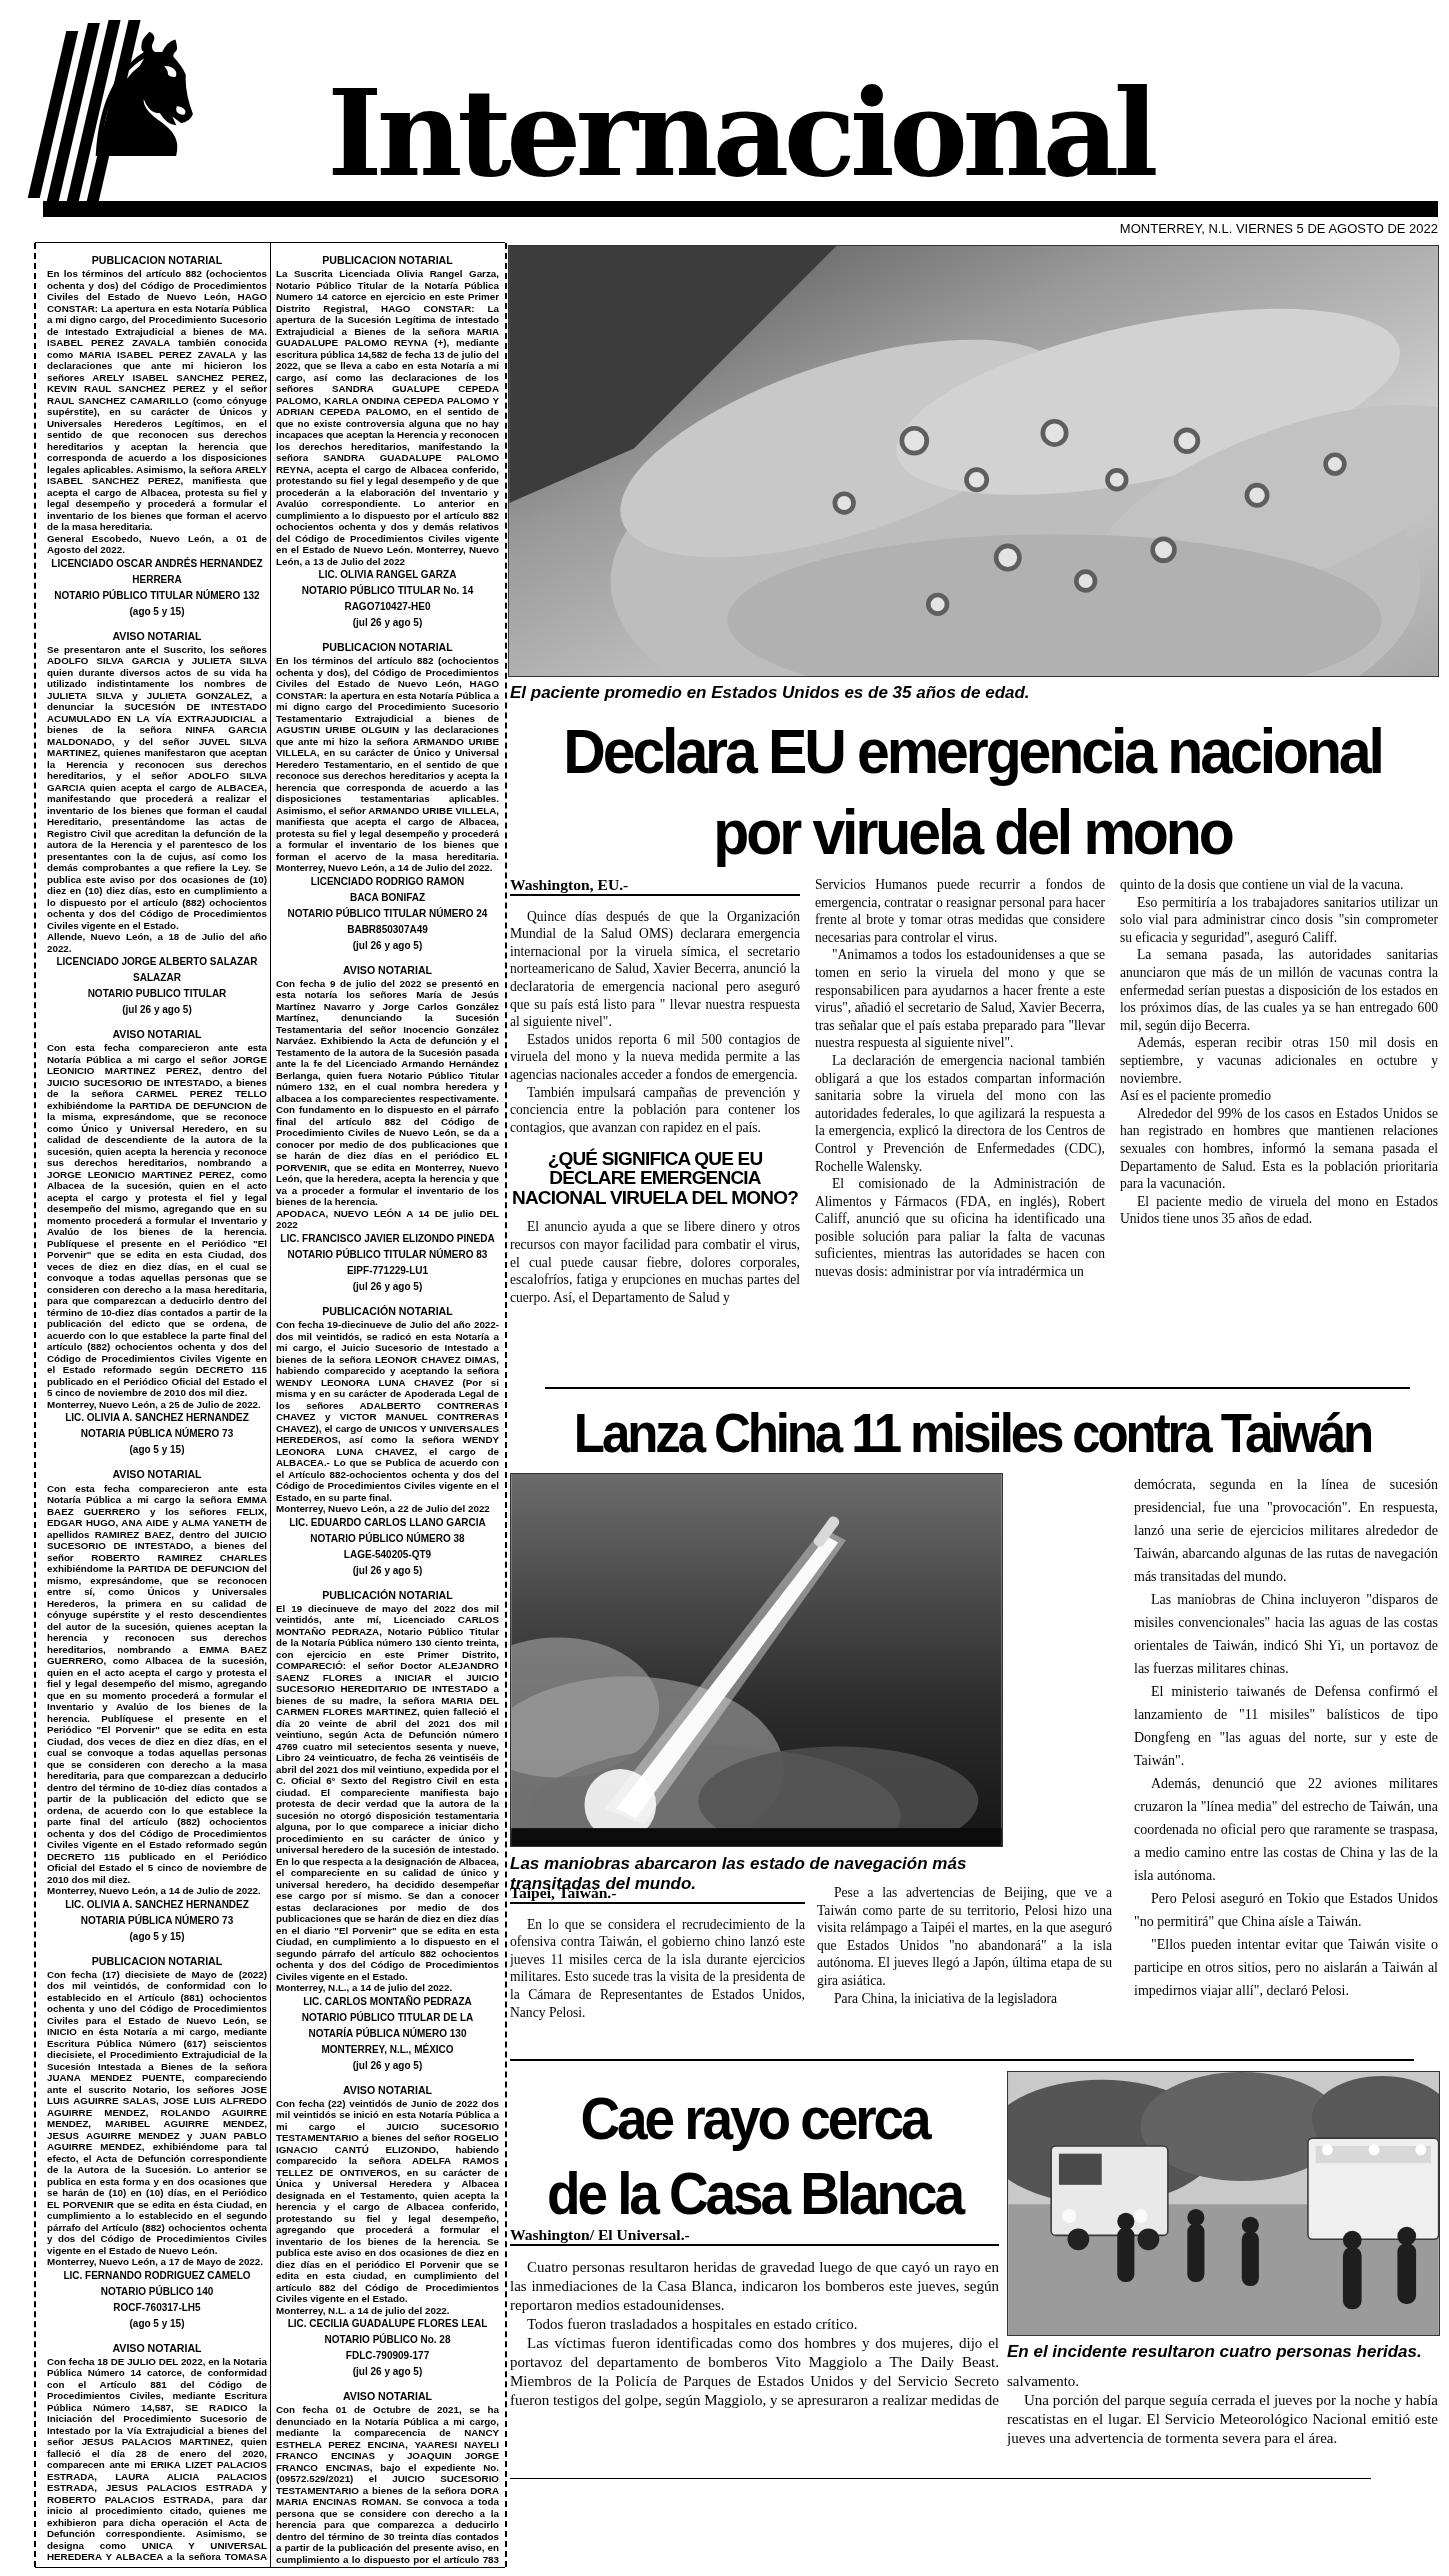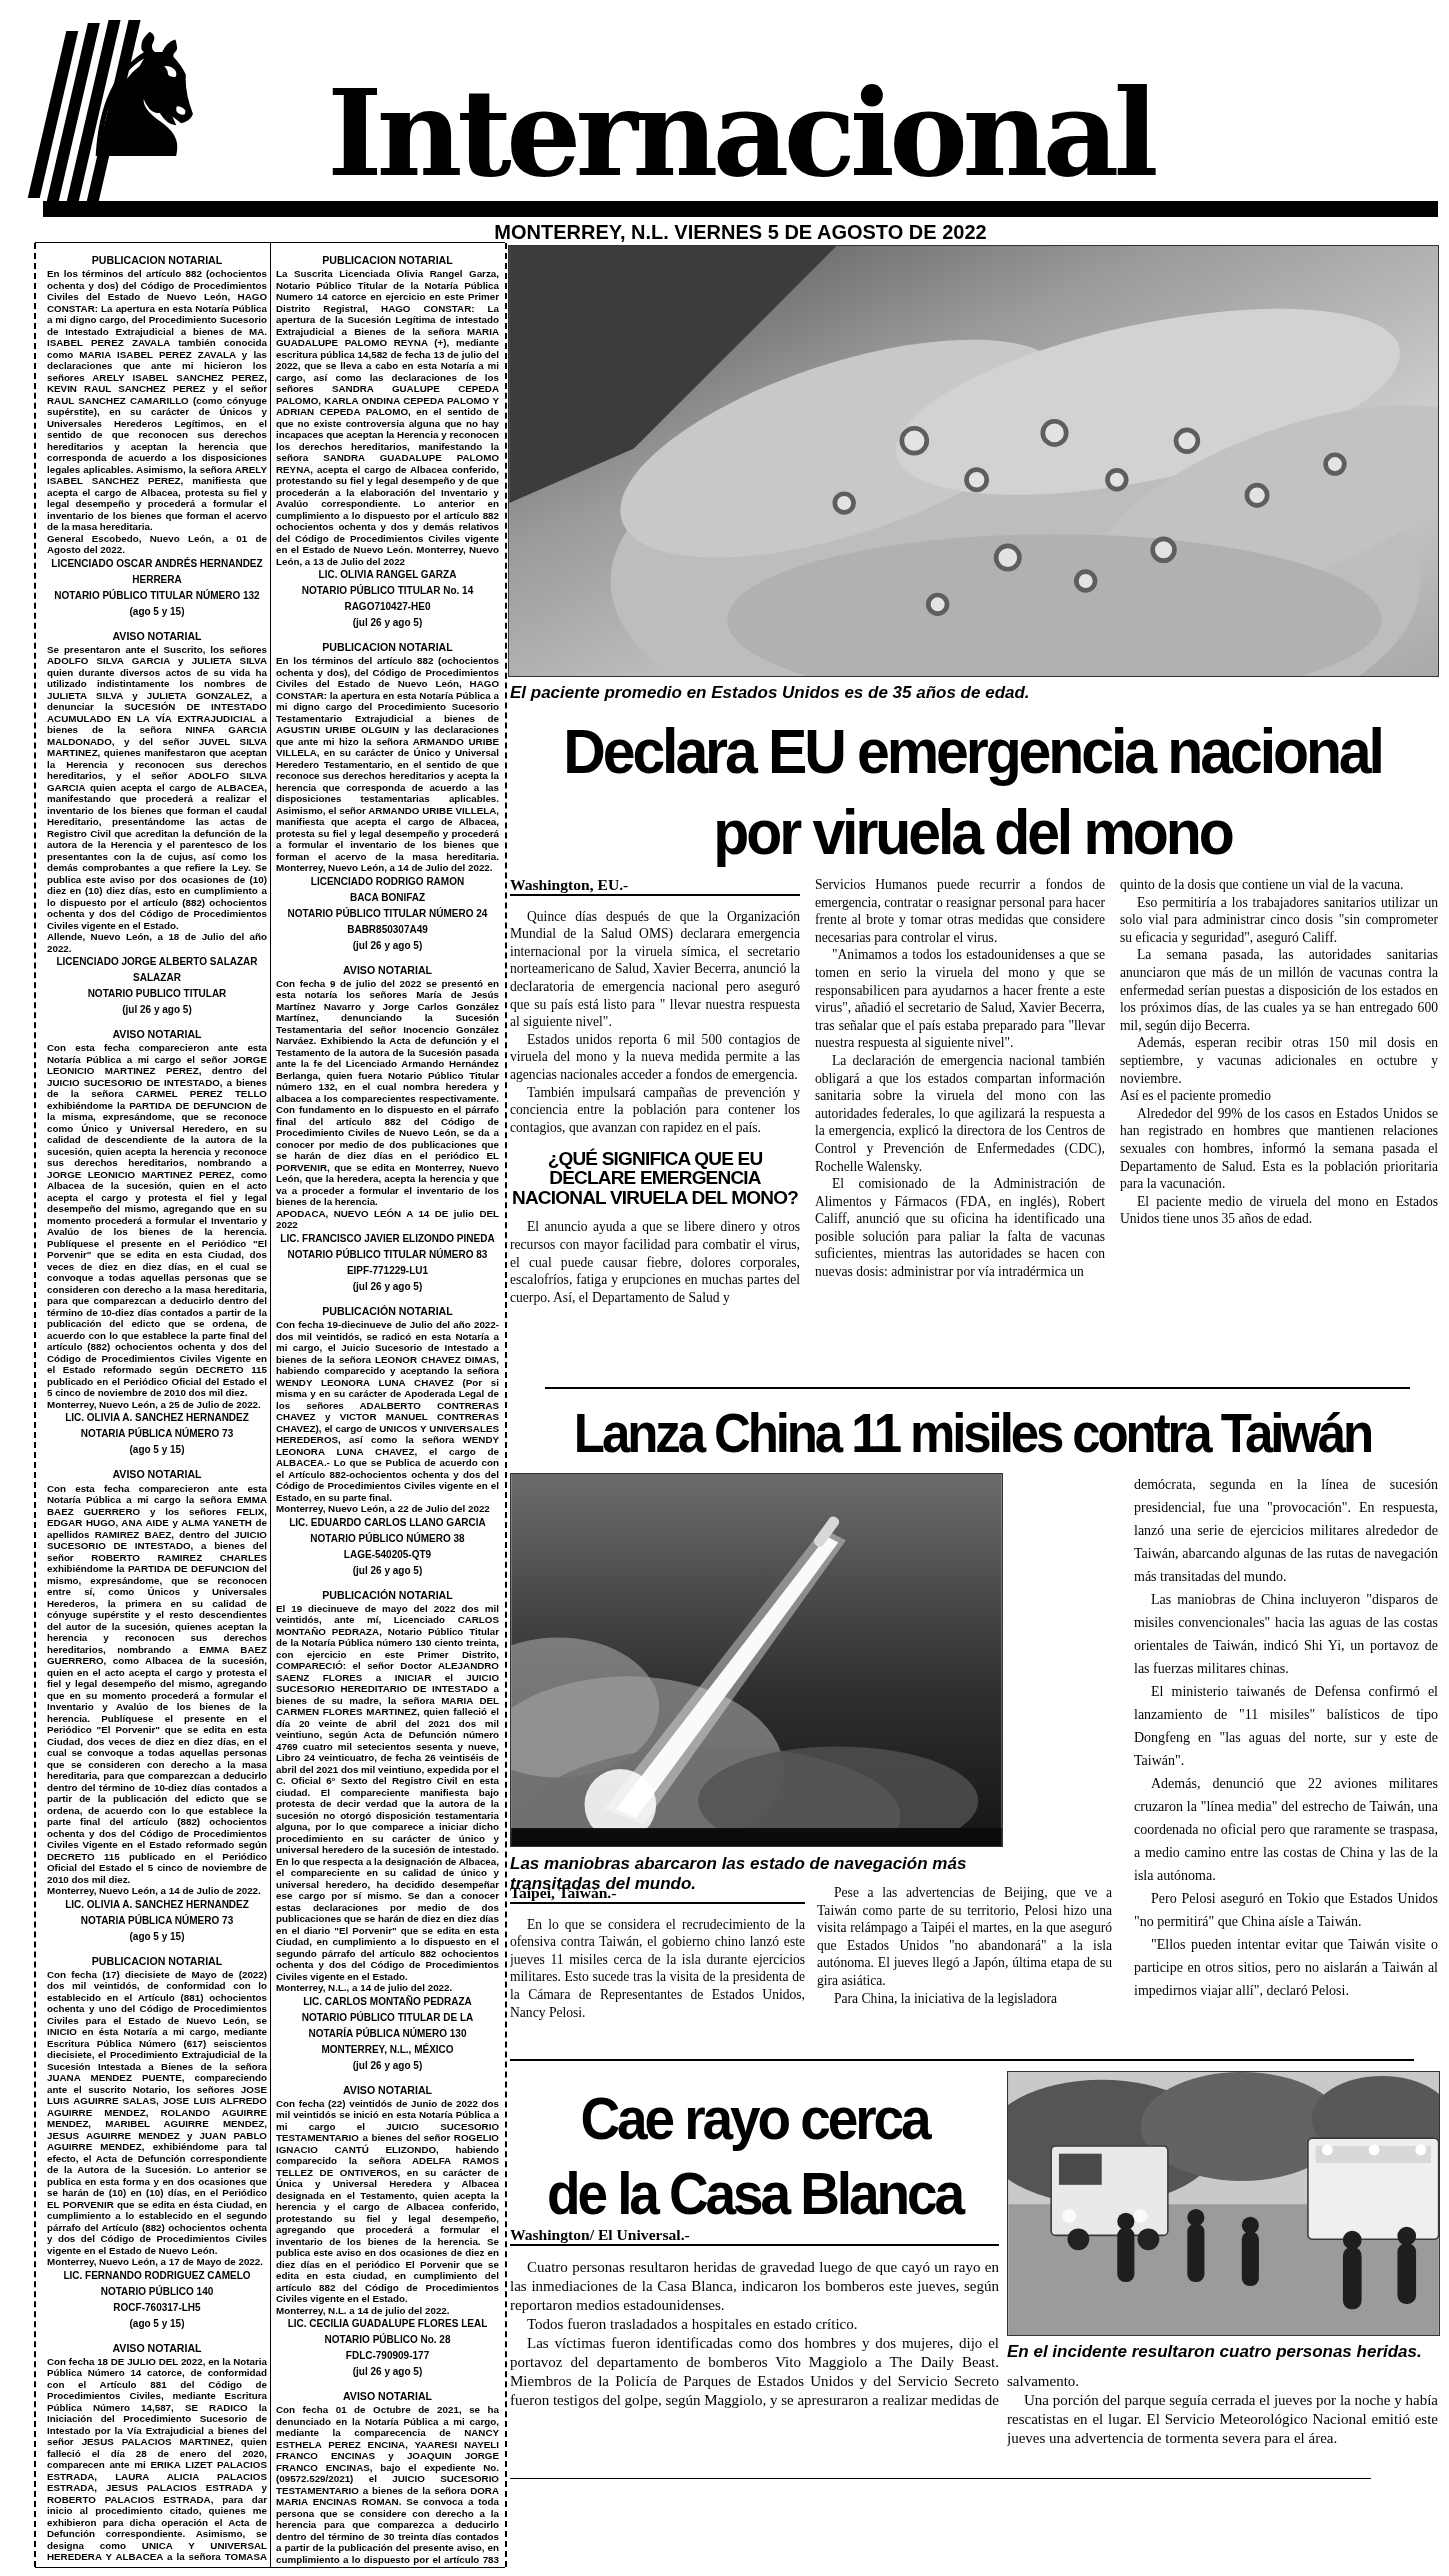--- a/index.html
+++ b/index.html
@@ -10,22 +10,22 @@
   .logo{position:absolute;left:45px;top:20px;width:171px;height:187px;}
   .logo .stripe{position:absolute;width:11.7px;background:#000;transform:skewX(-13deg);}
   .logo .knight{position:absolute;right:-4.7px;top:-20px;font-size:170px;line-height:195px;
                 transform:scaleX(-1);font-family:"DejaVu Sans",sans-serif;color:#000;}
   .mast-small{position:absolute;left:43px;right:11.7px;top:34px;text-align:center;
               font-family:"DejaVu Serif",serif;font-weight:bold;font-size:36px;letter-spacing:-0.8px;}
   .mast-big{position:absolute;left:43px;right:11.7px;top:67px;text-align:center;
             font-family:"DejaVu Serif",serif;font-weight:bold;font-size:118px;line-height:131px;
             letter-spacing:-5.5px;transform:scaleY(1.02);}
   .mast-bar{position:absolute;left:43px;top:201px;width:1395px;height:15.6px;background:#000;}
-  .mast-date{position:absolute;left:43px;width:1395px;top:221px;text-align:center;
-             font-family:"Liberation Sans",sans-serif;font-weight:bold;font-size:20px;}
+  .mast-date{position:absolute;left:43px;width:1395px;top:221px;text-align:right;
+             font-family:"Liberation Sans",sans-serif;font-weight:normal;font-size:13px;}
   .top-rule{position:absolute;left:35px;top:242px;width:470px;border-top:1.6px solid #000;}
   
   .v-dashed-left{position:absolute;left:34px;top:243px;height:2324px;border-left:2.3px dashed #000;}
   .v-solid-mid{position:absolute;left:270px;top:243px;height:2324px;border-left:1.6px solid #000;}
   .v-dashed-right{position:absolute;left:505px;top:243px;height:2324px;border-left:2.3px dashed #000;}
   .legal-bottom{position:absolute;left:35px;top:2567px;width:470px;border-top:1.6px solid #000;}
   .legal-col{position:absolute;top:249px;height:2316px;overflow:hidden;
              font-family:"Liberation Sans",sans-serif;font-weight:bold;
              font-size:9.8px;line-height:11.5px;text-align:justify;}
   #legal-col-1{left:47px;width:220px;}

